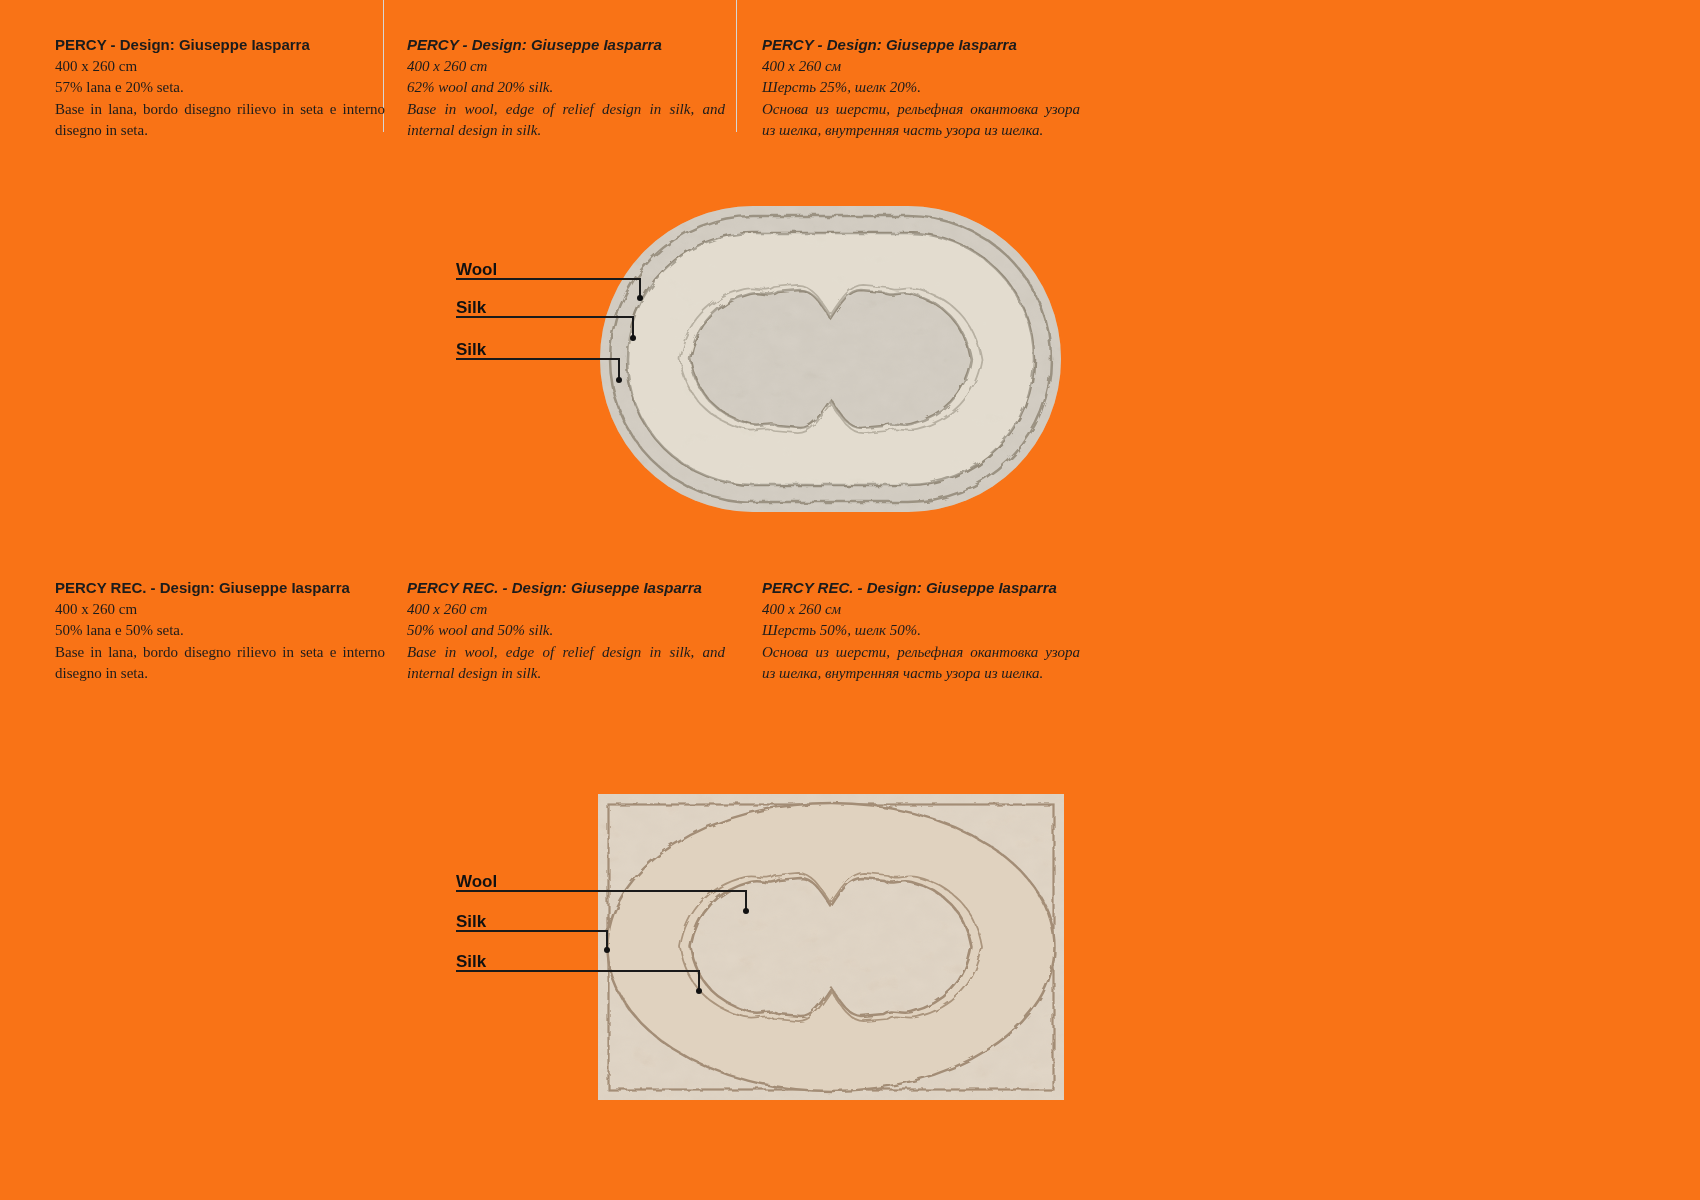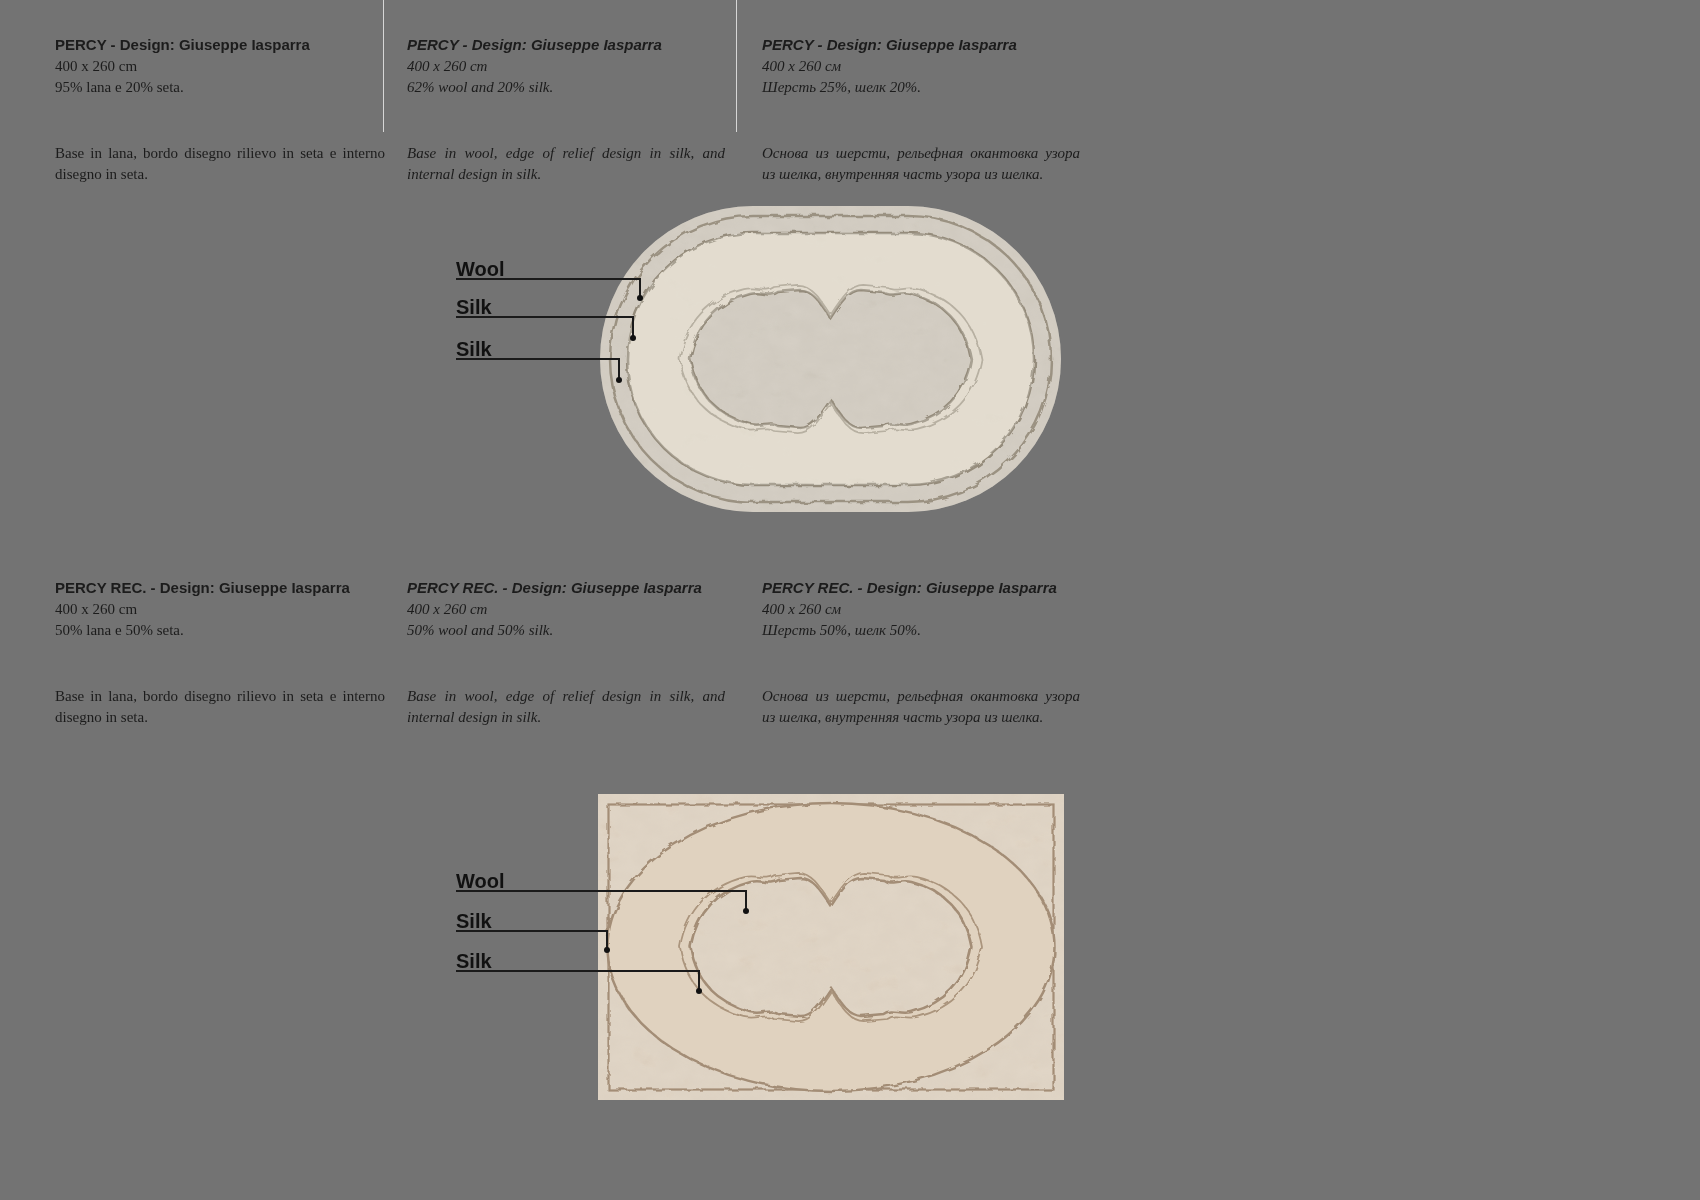--- a/index.html
+++ b/index.html
@@ -1,46 +1,46 @@
 <!DOCTYPE html>
 <html><head>
 <meta charset="utf-8">
 <style>
   html,body{margin:0;padding:0;background:#ffffff;}
   body{font-family:"Liberation Sans","DejaVu Sans",sans-serif;}
-  .page{position:relative;width:1700px;height:1200px;background:#737373;overflow:hidden;}
+  .page{position:relative;width:1700px;height:1200px;background:#f97316;overflow:hidden;}
 
   .divider{position:absolute;top:0;width:1px;height:132px;background:#d6d6d6;}
 
   .spec-col{position:absolute;font-size:15px;line-height:21.5px;color:#1c1c1c;}
   .spec-col h3{font-size:15px;line-height:21.5px;font-weight:bold;margin:0;}
   .spec-col p{margin:0;font-family:Liberation Serif, serif;}
-  .spec-col .desc{text-align:justify;margin-top:44px;}
+  .spec-col .desc{text-align:justify;}
   .italic, .italic h3{font-style:italic;}
 
   .rug{position:absolute;}
   .rug svg{display:block;width:100%;height:100%;}
 
-  .callout-label{position:absolute;font-size:20px;font-weight:bold;color:#111;line-height:17px;}
+  .callout-label{position:absolute;font-size:17px;font-weight:bold;color:#111;line-height:17px;}
   .hline{position:absolute;height:0;border-top:2px solid #1a1a1a;}
   .vline{position:absolute;width:0;border-left:2px solid #1a1a1a;}
   .dot{position:absolute;width:6px;height:6px;border-radius:50%;background:#111;}
 </style>
 </head>
 <body>
 
 <div class="page">
 
   <div class="divider" style="left:383px;"></div>
   <div class="divider" style="left:736px;"></div>
 
   <div class="spec-col" style="left:55px;top:34px;width:330px;">
     <h3>PERCY - Design: Giuseppe Iasparra</h3>
     <p>400 x 260 cm</p>
-    <p>95% lana e 20% seta.</p>
+    <p>57% lana e 20% seta.</p>
     <p class="desc">Base in lana, bordo disegno rilievo in seta e interno disegno in seta.</p>
   </div>
 
   <div class="spec-col italic" style="left:407px;top:34px;width:318px;">
     <h3>PERCY - Design: Giuseppe Iasparra</h3>
     <p>400 x 260 cm</p>
     <p>62% wool and 20% silk.</p>
     <p class="desc">Base in wool, edge of relief design in silk, and internal design in silk.</p>
   </div>
 

